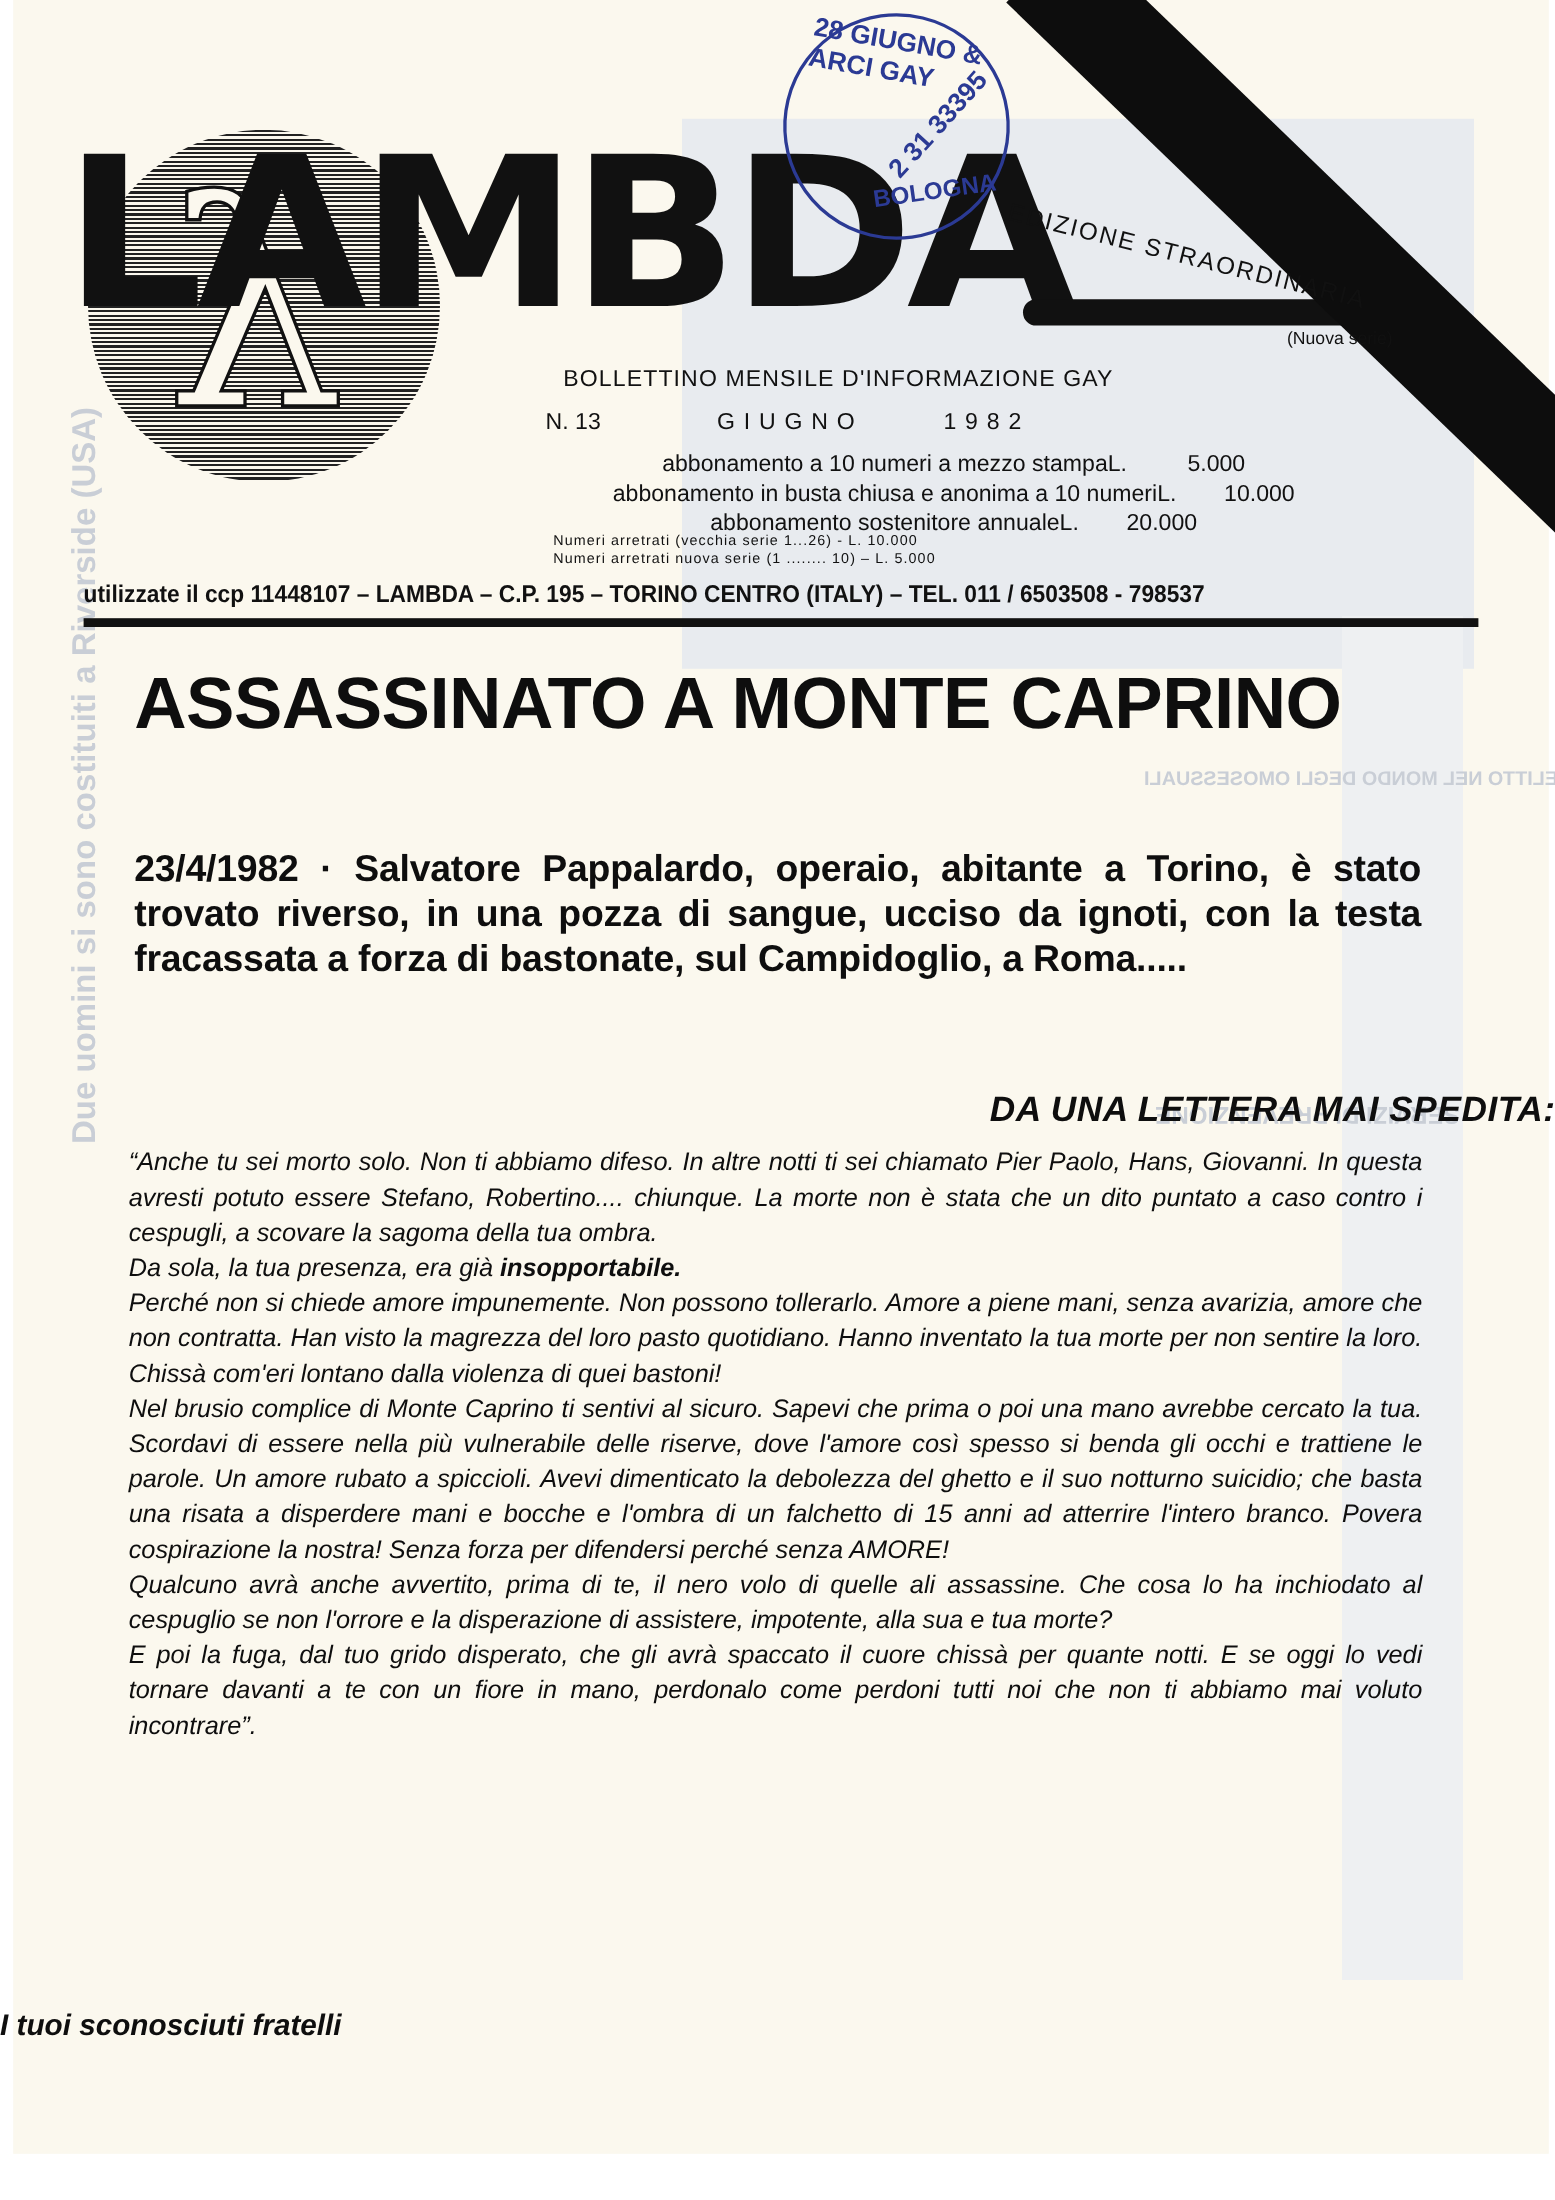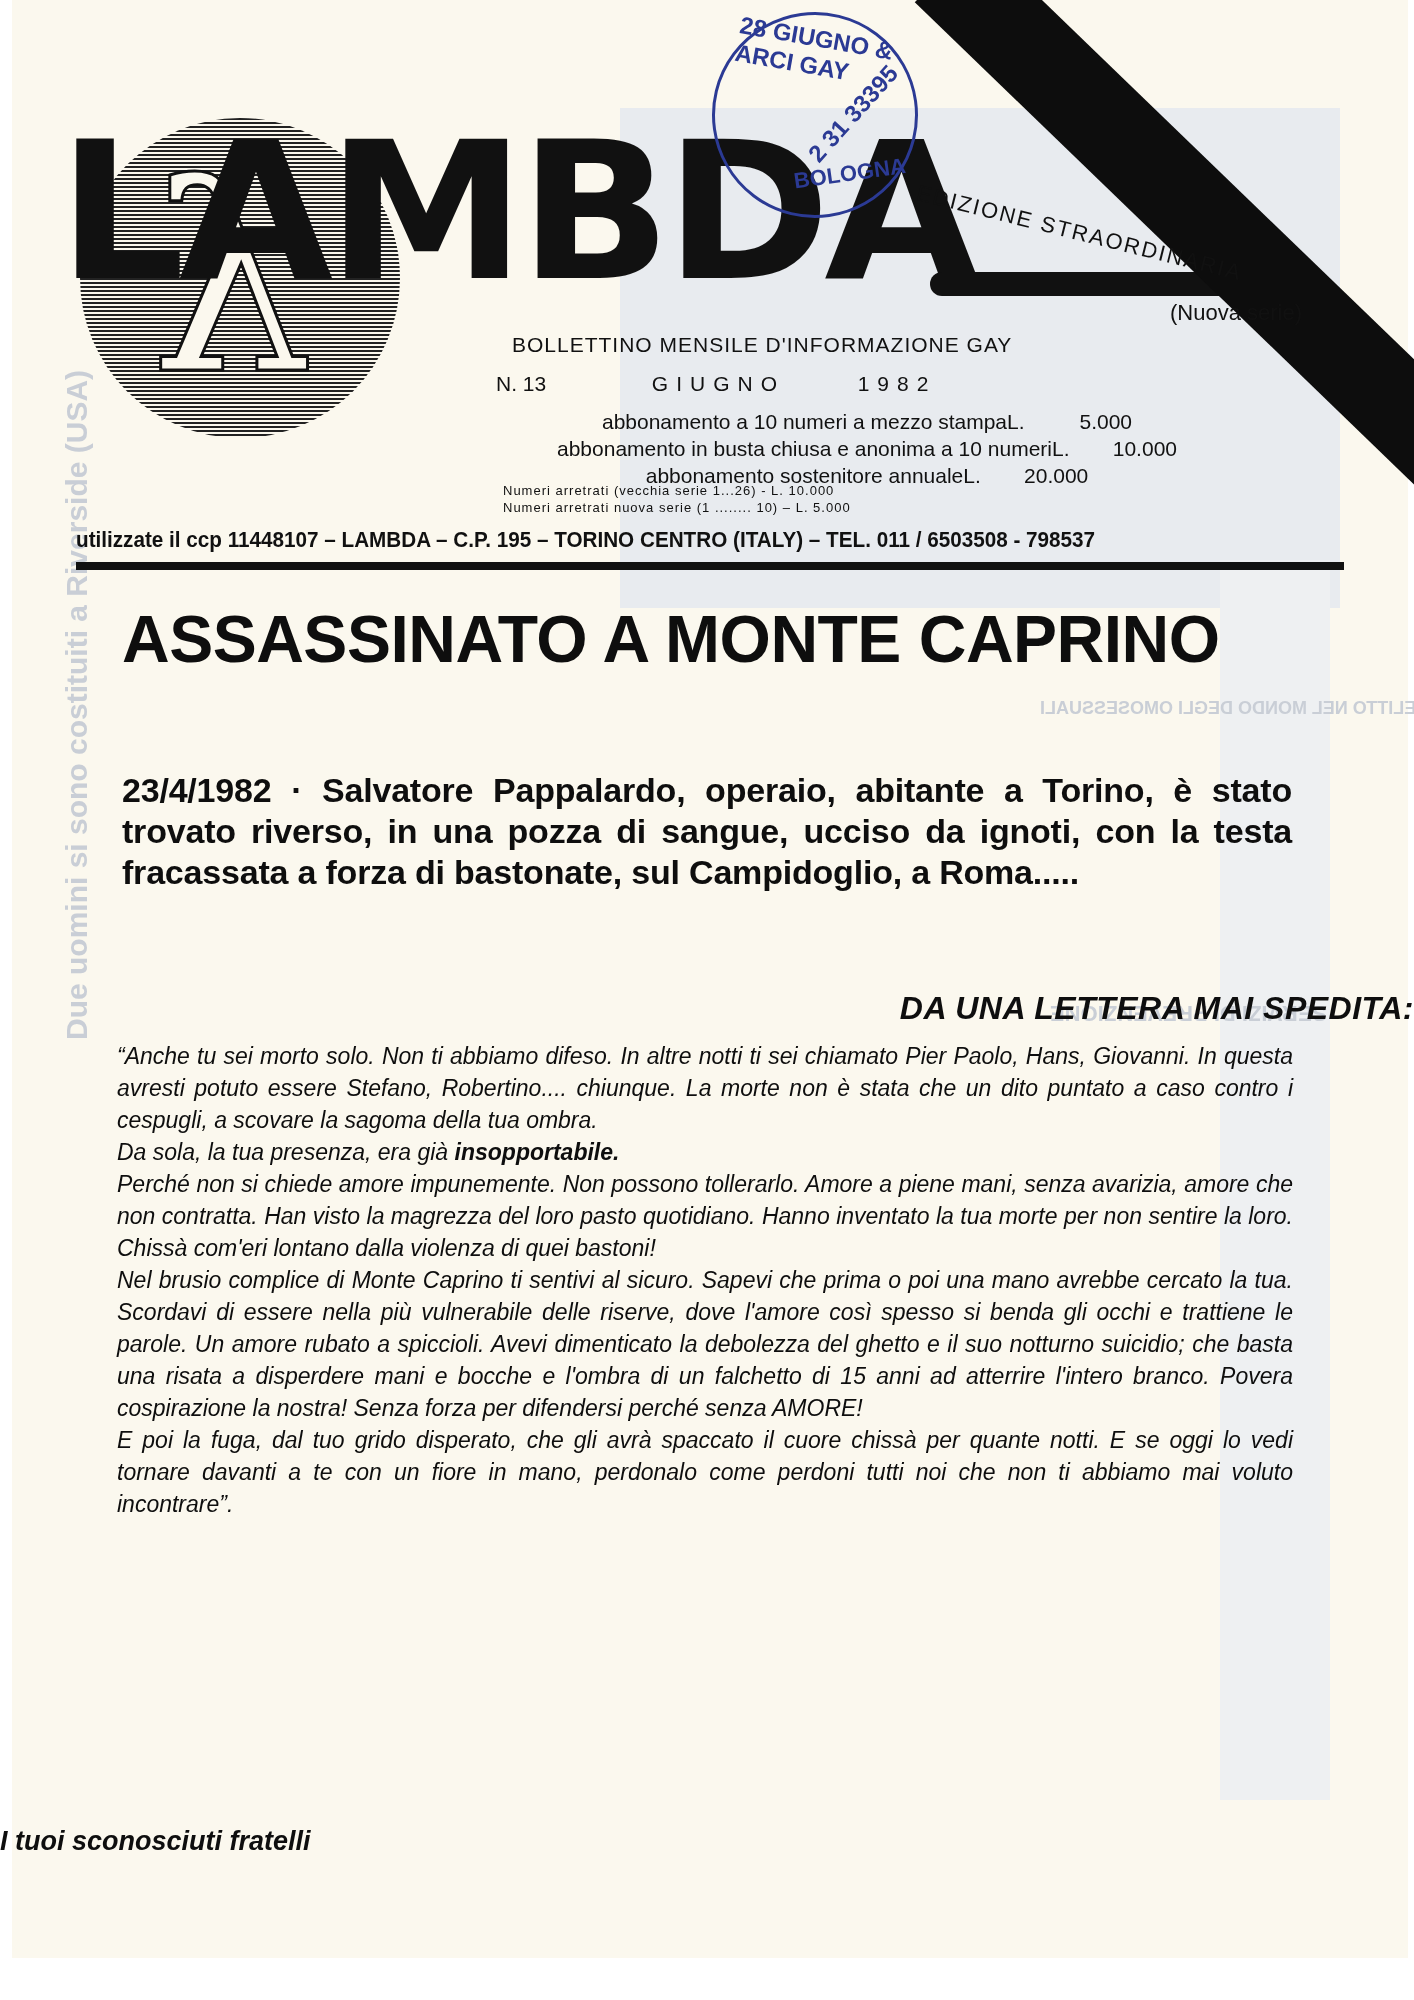--- a/index.html
+++ b/index.html
@@ -58,21 +58,21 @@
   .stamp .t3 { position: absolute; left: 70px; top: 150px; font-size: 22px; font-weight: bold; }
 
   .mourning-band {
     position: absolute; left: 1160px; top: -140px; width: 90px; height: 720px;
     background: #0d0d0d; transform: rotate(-46deg); transform-origin: center center;
   }
   .edition {
     position: absolute; left: 920px; top: 180px; font-size: 22px; letter-spacing: 2px;
     transform: rotate(14deg); transform-origin: left top; color: #111;
   }
-  .new-series { position: absolute; left: 1170px; top: 300px; font-size: 22px; color: #111; }
+  .new-series { position: absolute; left: 1170px; top: 300px; font-size: 16px; color: #111; }
 
   
   .subtitle { position: absolute; left: 512px; top: 333px; font-size: 21px; letter-spacing: 1px; color: #111; }
   .issue-row { position: absolute; left: 496px; top: 372px; font-size: 21px; color: #111; }
   .issue-row span { display: inline-block; }
   .issue-num { width: 150px; }
   .issue-month { letter-spacing: 8px; width: 200px; }
   .issue-year { letter-spacing: 8px; }
   .subs { position: absolute; left: 512px; top: 408px; width: 710px; }
   .sub-row { display: flex; justify-content: center; font-size: 21px; line-height: 27px; color: #111; }
@@ -176,16 +176,17 @@
 
 <p class="lede">23/4/1982 · Salvatore Pappalardo, operaio, abitante a Torino, è stato trovato riverso, in una pozza di sangue, ucciso da ignoti, con la testa fracassata a forza di bastonate, sul Campidoglio, a Roma.....</p>
 
 <div class="letter-title">DA UNA LETTERA MAI SPEDITA:</div>
 
 <div class="letter">
   <p>“Anche tu sei morto solo. Non ti abbiamo difeso. In altre notti ti sei chiamato Pier Paolo, Hans, Giovanni. In questa avresti potuto essere Stefano, Robertino.... chiunque. La morte non è stata che un dito puntato a caso contro i cespugli, a scovare la sagoma della tua ombra.</p>
   <p><span>Da sola, la tua presenza, era già </span><b>insopportabile.</b></p>
   <p>Perché non si chiede amore impunemente. Non possono tollerarlo. Amore a piene mani, senza avarizia, amore che non contratta. Han visto la magrezza del loro pasto quotidiano. Hanno inventato la tua morte per non sentire la loro. Chissà com'eri lontano dalla violenza di quei bastoni!</p>
   <p>Nel brusio complice di Monte Caprino ti sentivi al sicuro. Sapevi che prima o poi una mano avrebbe cercato la tua. Scordavi di essere nella più vulnerabile delle riserve, dove l'amore così spesso si benda gli occhi e trattiene le parole. Un amore rubato a spiccioli. Avevi dimenticato la debolezza del ghetto e il suo notturno suicidio; che basta una risata a disperdere mani e bocche e l'ombra di un falchetto di 15 anni ad atterrire l'intero branco. Povera cospirazione la nostra! Senza forza per difendersi perché senza AMORE!</p>
+  <p>Qualcuno avrà anche avvertito, prima di te, il nero volo di quelle ali assassine. Che cosa lo ha inchiodato al cespuglio se non l'orrore e la disperazione di assistere, impotente, alla sua e tua morte?</p>
   <p>E poi la fuga, dal tuo grido disperato, che gli avrà spaccato il cuore chissà per quante notti. E se oggi lo vedi tornare davanti a te con un fiore in mano, perdonalo come perdoni tutti noi che non ti abbiamo mai voluto incontrare”.</p>
 </div>
 
 <div class="signature">I tuoi sconosciuti fratelli</div>
 
 </body></html>

